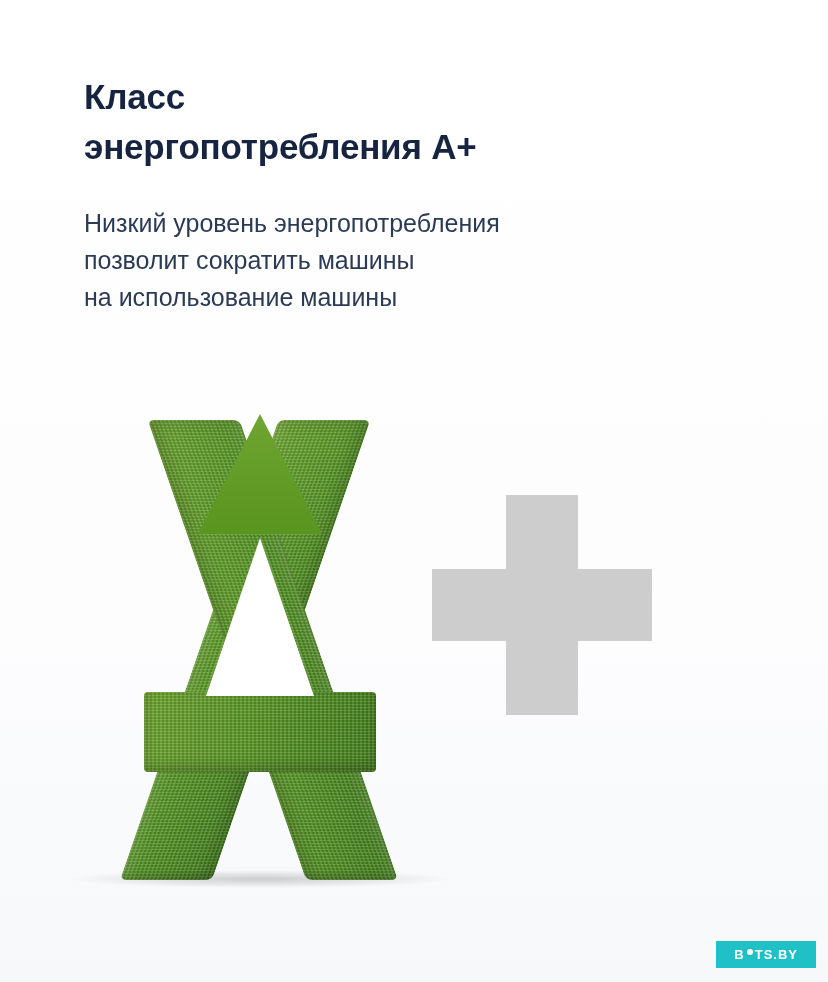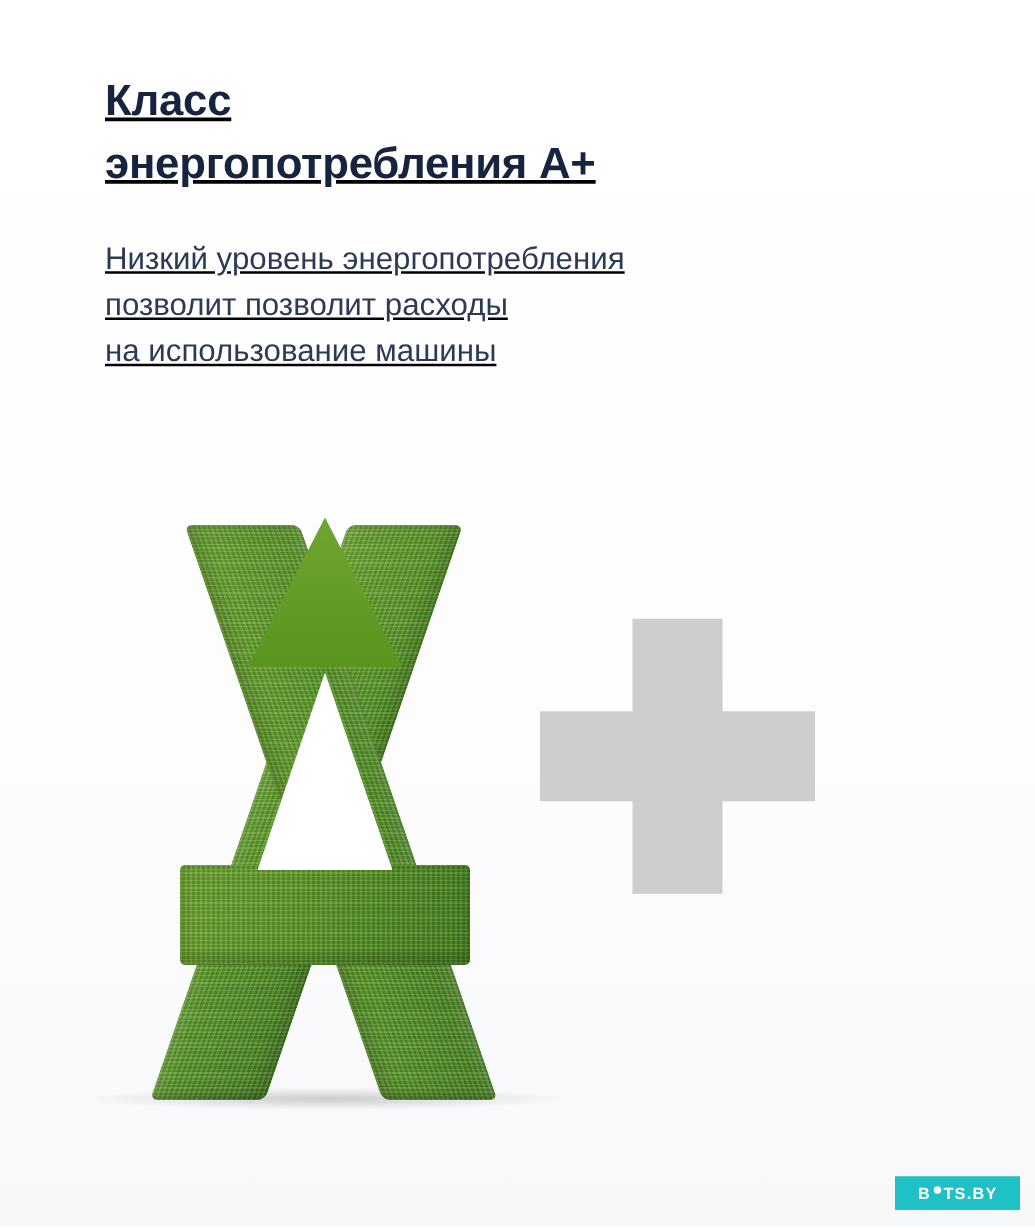--- a/index.html
+++ b/index.html
@@ -19,23 +19,22 @@
     position: relative;
     width: 828px;
     height: 982px;
     background: linear-gradient(180deg, #ffffff 0%, #fdfdfe 60%, #f7f8fa 100%);
     box-sizing: border-box;
   }
 
   .text-block {
     position: absolute;
     left: 84px;
-    top: 56px;
+    top: 72px;
     width: 660px;
-    text-decoration: underline;
   }
 
   .headline {
     font-size: 35px;
     line-height: 1.42;
     font-weight: bold;
     color: #16243f;
     letter-spacing: -0.2px;
     margin: 0 0 34px 0;
     white-space: pre-line;
@@ -190,21 +189,21 @@
 </style>
 </head>
 <body>
 
 <div class="promo-card">
 
   <div class="text-block">
     <h1 class="headline">Класс
 энергопотребления А+</h1>
     <p class="subline">Низкий уровень энергопотребления
-позволит позволит расходы
+позволит сократить машины
 на использование машины</p>
   </div>
 
   <div class="letter-area">
 
     <div class="letter-a">
       <div class="leg left"></div>
       <div class="leg right"></div>
       <div class="crossbar"></div>
       <div class="apex-fill"></div>

